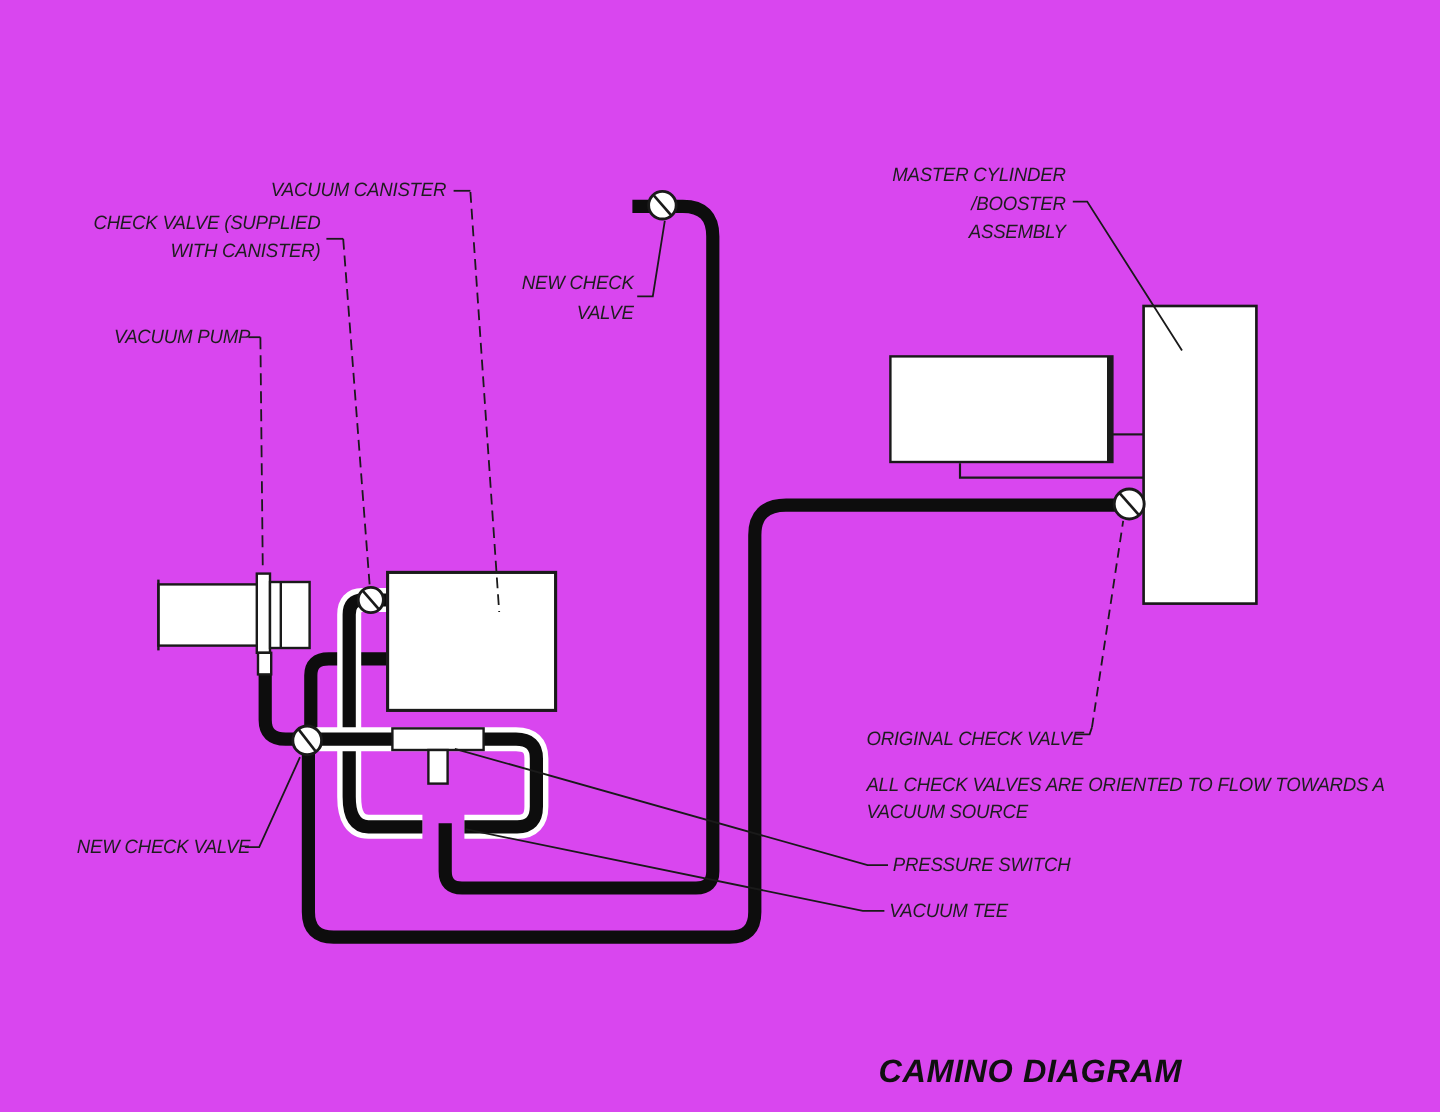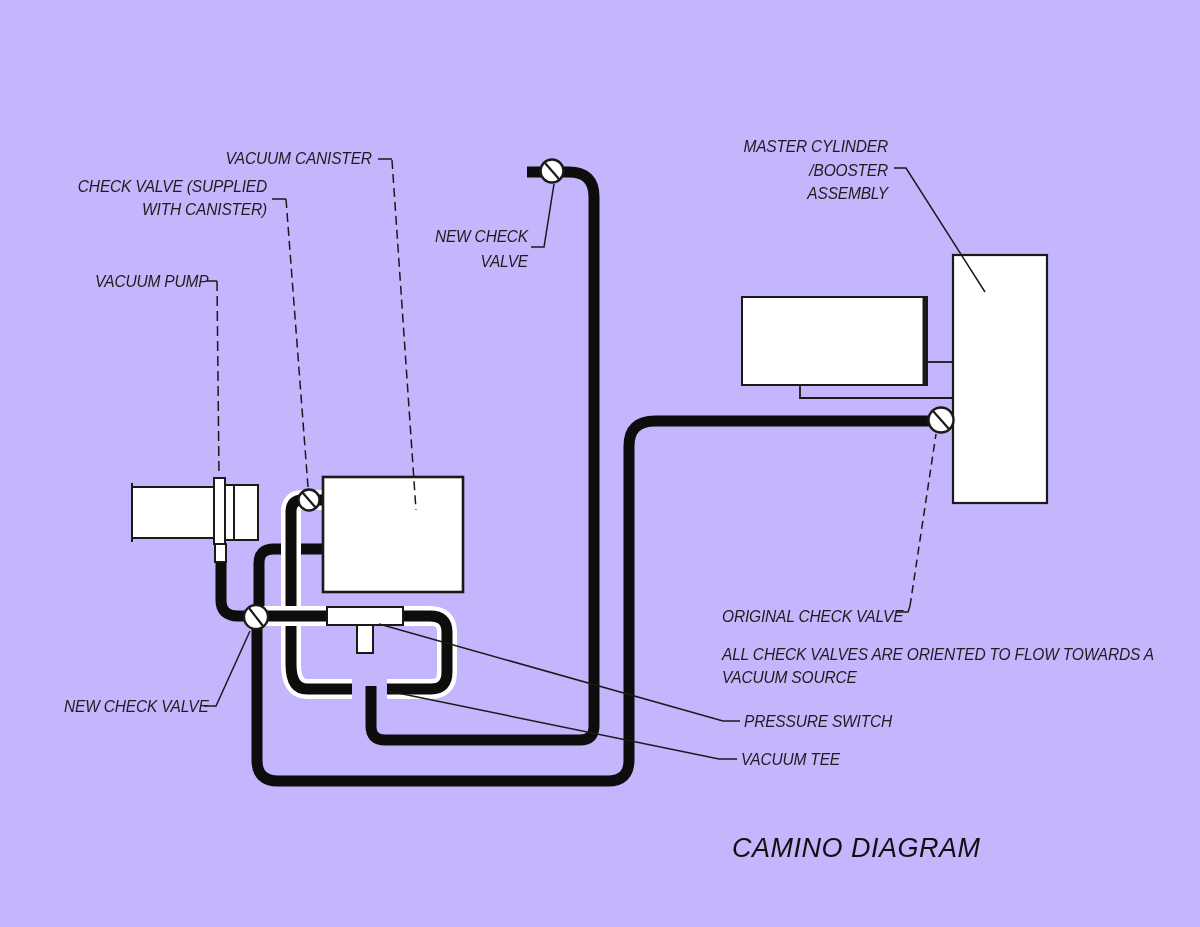--- a/index.html
+++ b/index.html
@@ -1,19 +1,19 @@
 <!DOCTYPE html>
 <html><head>
 <meta charset="utf-8">
 <style>
   html,body{margin:0;padding:0;background:#e9e9e9;}
   #canvas{
     position:relative;
     width:1200px;height:927px;
-    background:#c4b5fd;
+    background:#d946ef;
     overflow:hidden;
     font-family:"Liberation Sans", sans-serif;
   }
   #diagram-svg{position:absolute;left:0;top:0;}
   .lbl{
     position:absolute;
     font-style:italic;
     font-size:16px;
     letter-spacing:-0.2px;
     color:#1d1d1d;
@@ -146,14 +146,14 @@
     <div>ALL CHECK VALVES ARE ORIENTED TO FLOW TOWARDS A</div>
     <div>VACUUM SOURCE</div>
   </div>
 
   <div class="lbl left" style="left:744px;top:710px;">PRESSURE SWITCH</div>
 
   <div class="lbl left" style="left:741px;top:748px;">VACUUM TEE</div>
 
   <div class="lbl left" style="left:64px;top:695px;">NEW CHECK VALVE</div>
 
-  <div id="diagram-title" style="left:732px;top:833px;">CAMINO DIAGRAM</div>
+  <div id="diagram-title" style="left:732px;top:878px;font-weight:bold;">CAMINO DIAGRAM</div>
 </div>
 
 </body></html>

